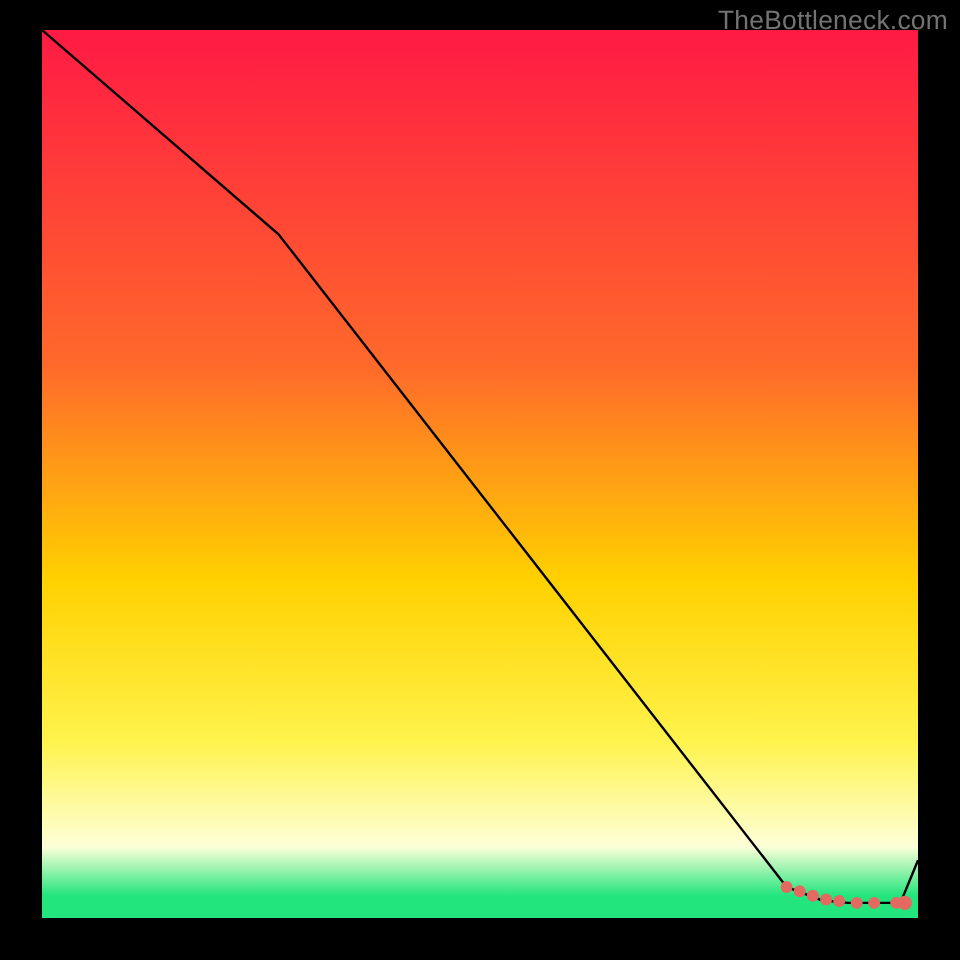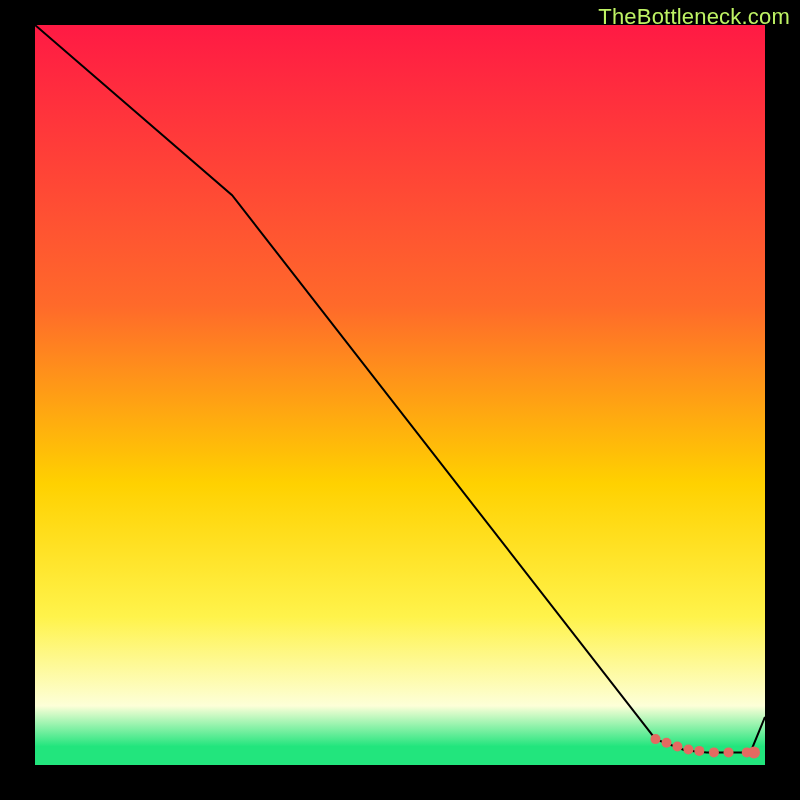--- a/index.html
+++ b/index.html
@@ -14,21 +14,21 @@
   .frame {
     position: relative;
     width: 800px;
     height: 800px;
     background: #000;
   }
   .watermark {
     position: absolute;
     top: 4px;
     right: 10px;
-    color: #bef264;
+    color: #737373;
     font-size: 22px;
     font-weight: 500;
     letter-spacing: 0.2px;
     z-index: 10;
   }
   .plot {
     position: absolute;
     left: 35px;
     top: 25px;
     width: 730px;

